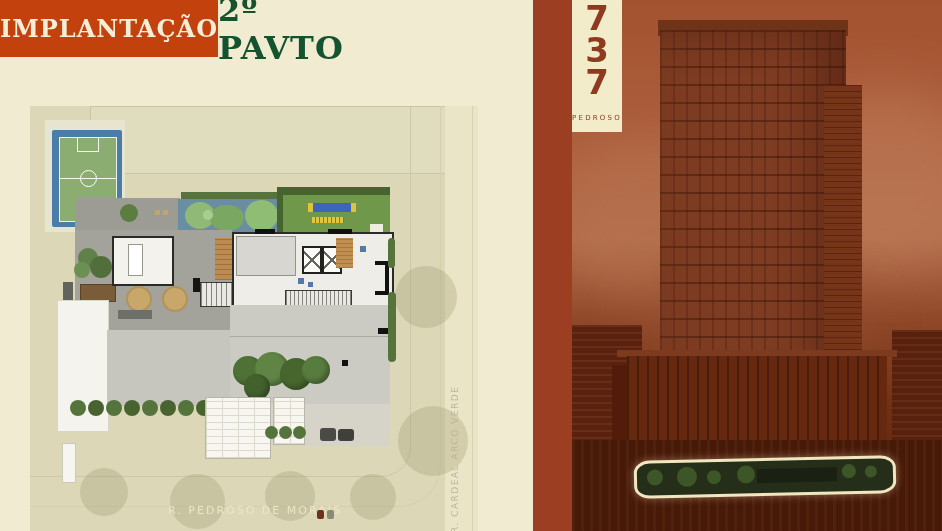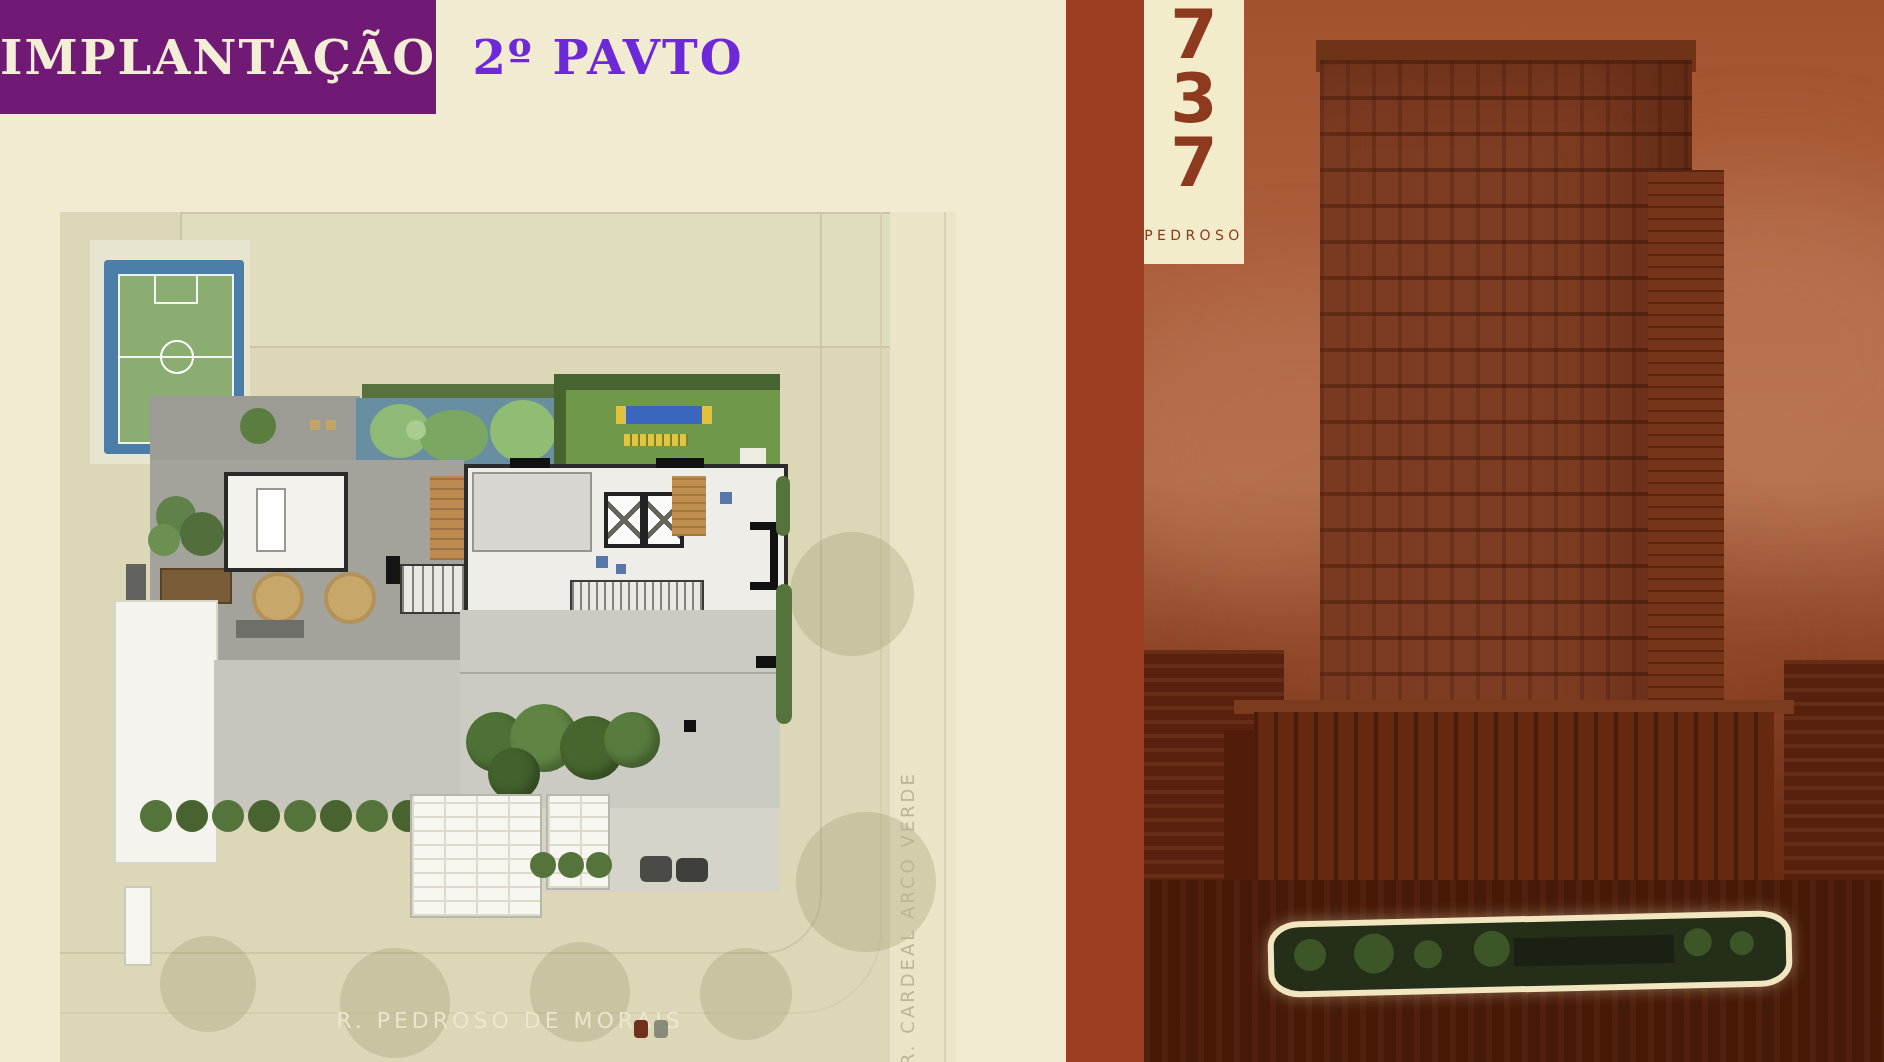--- a/index.html
+++ b/index.html
@@ -3,25 +3,25 @@
 <meta charset="utf-8">
 <style>
   html,body{margin:0;padding:0;}
   body{
     width:942px;height:531px;position:relative;overflow:hidden;
     background:#f1ebd1;
     font-family:"DejaVu Serif","Liberation Serif",serif;
   }
   .abs{position:absolute;}
   
-  .title-box{left:0;top:0;width:218px;height:57px;background:#701a75;
+  .title-box{left:0;top:0;width:218px;height:57px;background:#c2410c;
     display:flex;align-items:center;justify-content:center;}
   .title-box span{color:#f5eed6;font-weight:bold;font-size:24px;letter-spacing:1px;}
   .floor-label{left:218px;top:0;width:172px;height:57px;display:flex;align-items:center;justify-content:center;
-    color:#6d28d9;font-weight:bold;font-size:24px;letter-spacing:1px;}
+    color:#14532d;font-weight:bold;font-size:32px;letter-spacing:1px;}
   
   .plan{left:30px;top:106px;width:448px;height:425px;background:#dcd7b6;overflow:hidden;}
   .neighbor-lot{left:60px;top:0;width:355px;height:66px;background:#e0dcbe;border:1px solid rgba(140,130,90,.25);}
   .sidewalk-right{left:415px;top:0;width:33px;height:425px;background:#ebe5c7;}
   .curb1{left:-10px;top:-10px;width:389px;height:379px;border:1.5px solid #cdc7a5;border-radius:0 0 30px 0;}
   .curb2{left:-10px;top:-10px;width:419px;height:409px;border:1px solid #d5cfae;border-radius:0 0 42px 0;}
   .curb-line-right{left:442px;top:0;width:1px;height:425px;background:#d8d2b2;}
   .ftree{border-radius:50%;background:rgba(150,144,105,.28);}
   
   .court-frame{left:15px;top:14px;width:80px;height:112px;background:#e7e4cf;}

